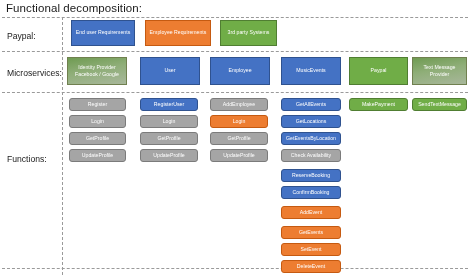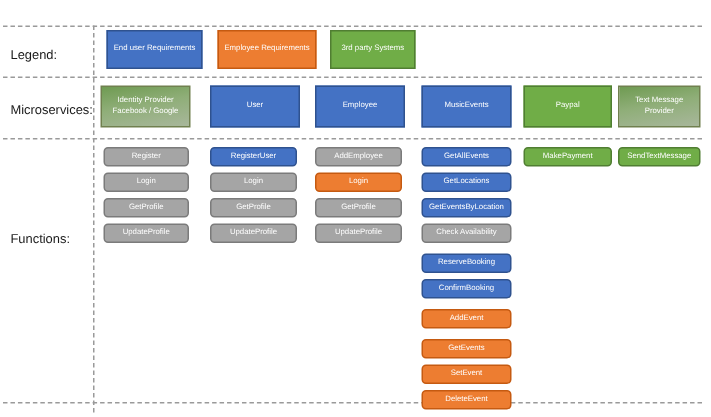--- a/index.html
+++ b/index.html
@@ -91,28 +91,29 @@
   .pill.blue   { background: #4472c4; border: 1px solid #2f528f; }
   .pill.orange { background: #ed7d31; border: 1px solid #c55a11; }
   .pill.green  { background: #70ad47; border: 1px solid #507e32; }
   .pill.gray   { background: #a5a5a5; border: 1px solid #7b7b7b; }
 </style>
 </head>
 <body>
 
 <div id="canvas">
 
+  <div id="title">Functional decomposition:</div>
 
   <div class="hrule" id="rule-top"></div>
   <div class="hrule" id="rule-1"></div>
   <div class="hrule" id="rule-2"></div>
   <div class="hrule" id="rule-bottom"></div>
   <div class="vrule" id="vrule-1"></div>
 
-  <div class="row-label" id="label-legend">Legend:</div>
+  <div class="row-label" id="label-legend">Paypal:</div>
   <div class="row-label" id="label-microservices">Microservices:</div>
   <div class="row-label" id="label-functions">Functions:</div>
 
   <div class="box rect blue" style="left:71px;  top:20px; width:64px; height:26px;">End user Requirements</div>
   <div class="box rect orange" style="left:145px; top:20px; width:66px; height:26px;">Employee Requirements</div>
   <div class="box rect green" style="left:220px; top:20px; width:57px; height:26px;">3rd party Systems</div>
 
   <div class="box rect gradgreen" style="left:67px;  top:57px; width:60px; height:28px;">Identity Provider Facebook / Google</div>
   <div class="box rect blue" style="left:140px; top:57px; width:60px; height:28px;">User</div>
   <div class="box rect blue" style="left:210px; top:57px; width:60px; height:28px;">Employee</div>

